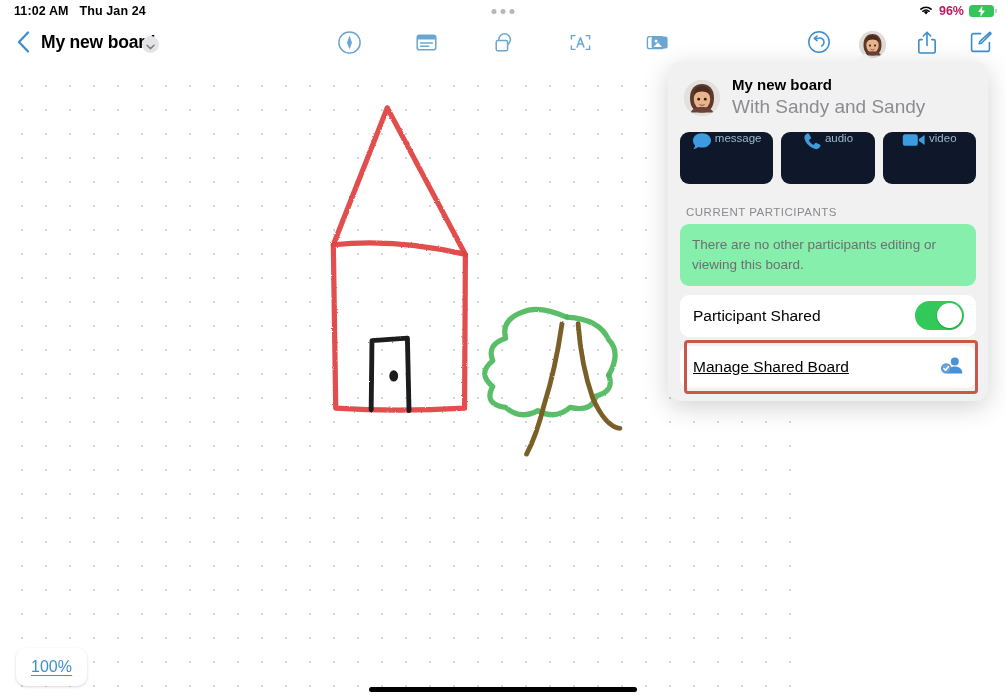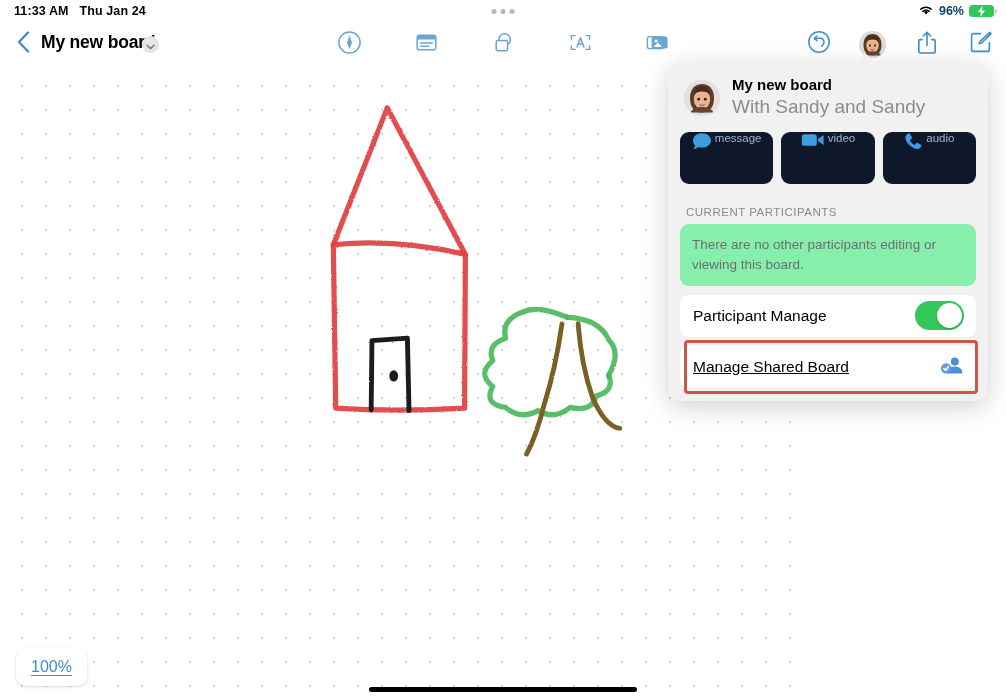--- a/index.html
+++ b/index.html
@@ -15,21 +15,21 @@
   .statusbar {
     position:absolute; top:0; left:0; width:1006px; height:22px;
     display:flex; align-items:center; background:#ffffff; z-index:40;
   }
   .sb-left { position:absolute; left:14px; display:flex; align-items:center; gap:11px;
              font-size:12.5px; font-weight:700; color:#000; letter-spacing:0.1px; }
   .sb-dots { position:absolute; left:50%; transform:translateX(-50%);
              display:flex; gap:4px; align-items:center; }
   .sb-dots i { width:5px; height:5px; border-radius:50%; background:#b7b7b7; display:block; }
   .sb-right { position:absolute; right:12px; display:flex; align-items:center; gap:5px;
-              font-size:12.5px; font-weight:700; color:#0c4a6e; }
+              font-size:12.5px; font-weight:700; color:#be185d; }
   .batt { position:relative; width:25px; height:12.5px; border-radius:3.5px;
           background:#33c759; display:flex; align-items:center; justify-content:center; }
   .batt:after { content:""; position:absolute; right:-3px; top:4px; width:2px; height:4.5px;
                 background:#c8c8c8; border-radius:0 1px 1px 0; }
   .batt svg { display:block; }
 
   
   .navbar { position:absolute; top:22px; left:0; width:1006px; height:44px;
             background:#ffffff; z-index:30; }
   .nav-back { position:absolute; left:10px; top:9px; width:26px; height:26px;
@@ -109,21 +109,21 @@
                    border:3px solid #c8584c; border-radius:4px; pointer-events:none; }
   .pop-row-wrap { position:relative;text-decoration:underline; }
 </style>
 </head>
 <body>
 
 <div id="app">
 
   <div class="statusbar">
     <div class="sb-left">
-      <span>11:33 AM</span>
+      <span>11:02 AM</span>
       <span>Thu Jan 24</span>
     </div>
     <div class="sb-dots">
       <i></i>
         <i></i>
         <i></i>
     </div>
     <div class="sb-right">
       <span>
         <svg width="16" height="12" viewBox="0 0 16 12">
@@ -323,48 +323,48 @@
           <svg width="20" height="18" viewBox="0 0 20 18">
             <path d="M10 1.2 C15.2 1.2 19 4.4 19 8.4 C19 12.4 15.2 15.6 10 15.6
                      C8.6 15.6 7.3 15.4 6.2 15 C4.6 16.4 2.6 17 1.3 17
                      C2.6 15.8 3.1 14.4 3 13.3 C1.7 12 1 10.3 1 8.4 C1 4.4 4.8 1.2 10 1.2 Z" fill="#3d9be0"></path>
           </svg>
         </span>
         <span class="lbl">message</span>
       </div>
       <div class="pop-act">
         <span>
-          <svg width="24" height="16" viewBox="0 0 24 16">
-            <rect x="0.8" y="2.2" width="15" height="11.6" rx="2.6" fill="#3d9be0"></rect>
-            <path d="M17 7 L22.6 3 V13 L17 9 Z" fill="#3d9be0"></path>
-          </svg>
-        </span>
-        <span class="lbl">video</span>
-      </div>
-      <div class="pop-act">
-        <span>
           <svg width="19" height="19" viewBox="0 0 19 19">
             <path d="M4.4 1.4 C3.2 1.9 1.6 3.3 1.4 4.9 C1.1 7.4 3.2 11.2 5.9 13.6
                      C8.6 16 12.3 17.6 14.3 17 C15.7 16.6 17 15.1 17.4 13.9
                      C17.6 13.2 17.2 12.7 16.6 12.4 L13.6 10.9 C13 10.6 12.4 10.8 12 11.3
                      L11.1 12.4 C10.8 12.8 10.3 12.9 9.9 12.6 C8.6 11.8 7 10.2 6.2 8.9
                      C5.9 8.5 6 8 6.4 7.7 L7.6 6.8 C8.1 6.4 8.2 5.8 7.9 5.2
                      L6.3 2.2 C6 1.6 5.2 1.1 4.4 1.4 Z" fill="#3d9be0"></path>
           </svg>
         </span>
         <span class="lbl">audio</span>
       </div>
+      <div class="pop-act">
+        <span>
+          <svg width="24" height="16" viewBox="0 0 24 16">
+            <rect x="0.8" y="2.2" width="15" height="11.6" rx="2.6" fill="#3d9be0"></rect>
+            <path d="M17 7 L22.6 3 V13 L17 9 Z" fill="#3d9be0"></path>
+          </svg>
+        </span>
+        <span class="lbl">video</span>
+      </div>
     </div>
 
     <div class="pop-section-hdr">CURRENT PARTICIPANTS</div>
 
     <div class="pop-empty">There are no other participants editing or viewing this board.</div>
 
     <div class="pop-row">
-      <span class="txt">Participant Manage</span>
+      <span class="txt">Participant Shared</span>
       <span class="toggle">
           <i></i>
         </span>
     </div>
 
     <div class="pop-row-wrap">
       <div class="pop-row">
         <span class="txt">Manage Shared Board</span>
         <span>
           <svg width="24" height="20" viewBox="0 0 24 20">

